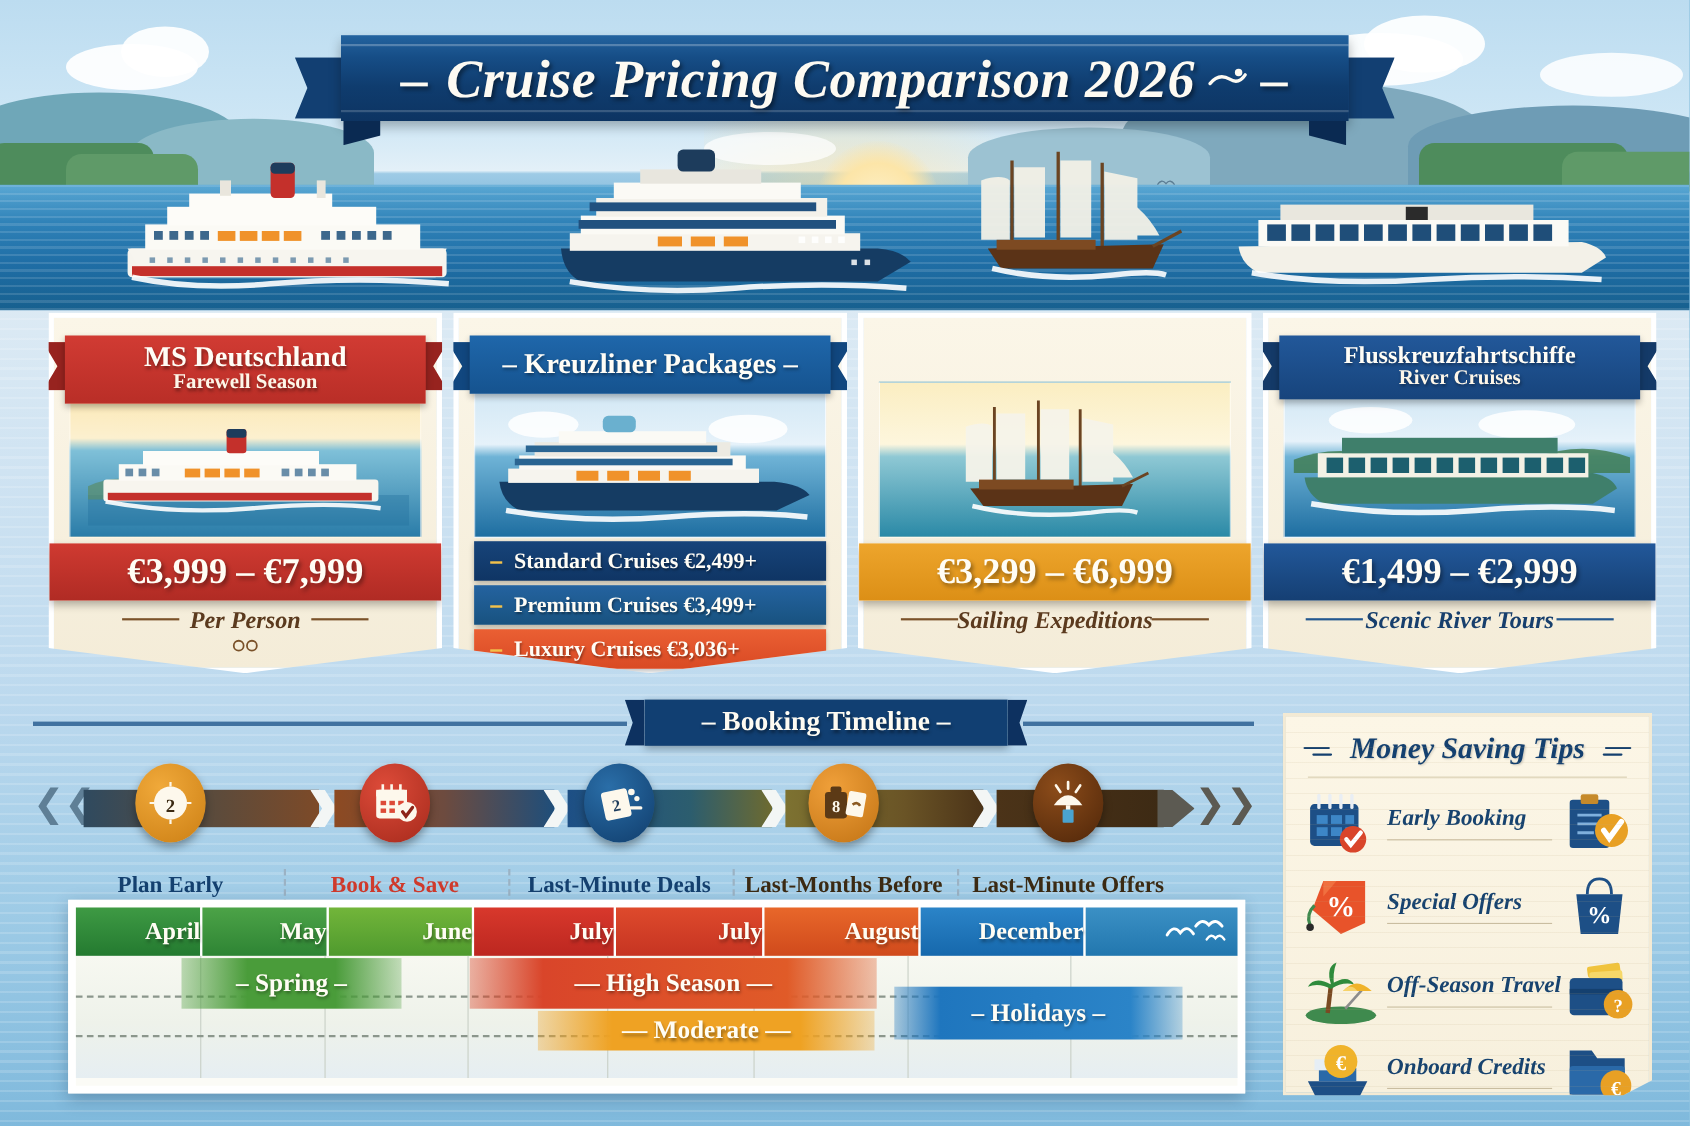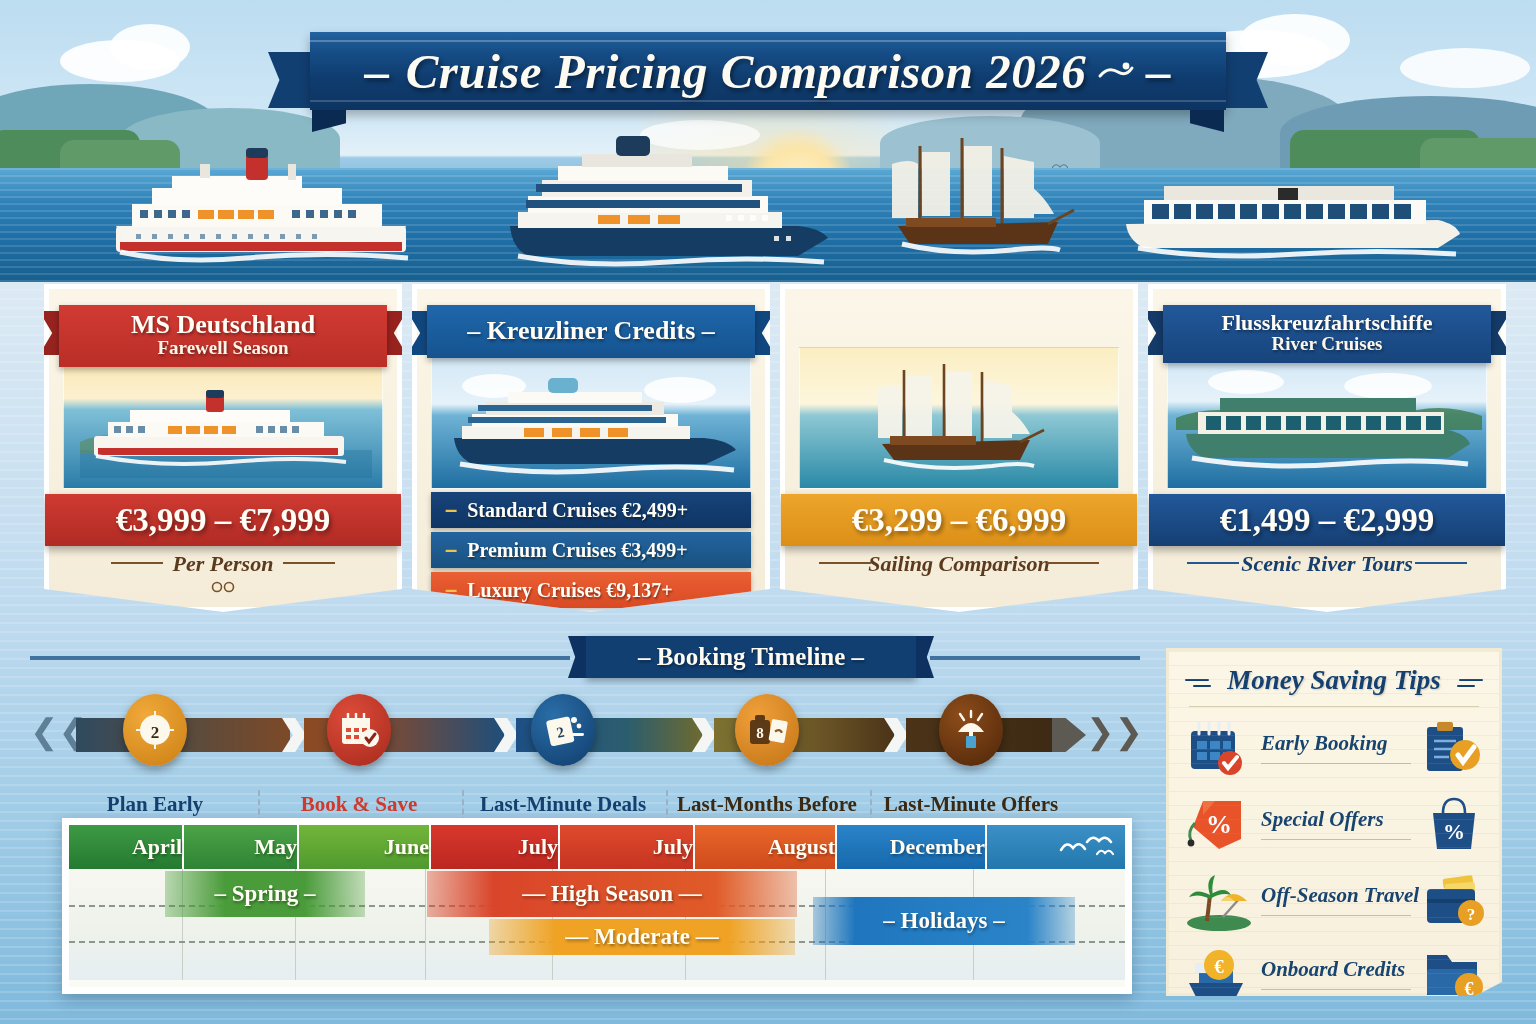--- a/index.html
+++ b/index.html
@@ -400,34 +400,34 @@
               <rect x="136" y="60" width="20" height="9"></rect>
               <rect x="164" y="60" width="20" height="9"></rect>
             </g>
           <path d="M16 96 Q86 108 164 102 Q238 96 290 102" stroke="#fff" stroke-width="5" fill="none" opacity=".9"></path>
         </svg>
       </div>
       <div class="card-ribbon">
         <div class="rb-end l" style="background:#11477f;clip-path:polygon(0 0,100% 0,100% 100%,0 100%,55% 50%);"></div>
         <div class="rb-end r" style="background:#11477f;clip-path:polygon(0 0,100% 0,45% 50%,100% 100%,0 100%);"></div>
         <div class="rb-body" style="background:linear-gradient(180deg,#1f67ab 0%,#15538f 100%);padding:12px 10px 14px;">
-          <div class="rb-t1">– Kreuzliner Credits –</div>
+          <div class="rb-t1">– Kreuzliner Packages –</div>
         </div>
       </div>
       <div class="pkg-row" style="top:203px;background:linear-gradient(180deg,#17447a 0%,#0f3564 100%);">
         <span class="dash">–</span>
         <span class="txt">Standard Cruises €2,499+</span>
       </div>
       <div class="pkg-row" style="top:243px;background:linear-gradient(180deg,#2463a0 0%,#18527f 100%);">
         <span class="dash">–</span>
         <span class="txt">Premium Cruises €3,499+</span>
       </div>
       <div class="pkg-row" style="top:283px;background:linear-gradient(180deg,#ea5f33 0%,#d94a24 100%);">
         <span class="dash">–</span>
-        <span class="txt">Luxury Cruises €9,137+</span>
+        <span class="txt">Luxury Cruises €3,036+</span>
       </div>
     </div>
 
     <div class="card" style="left:780px;">
       <div class="photo" style="background:linear-gradient(180deg,#fbeec2 0%,#fdf6dd 40%,#8ec8d4 48%,#2a89a6 100%);">
         <svg style="position:absolute;left:48px;top:10px;width:200px;height:124px;" viewBox="0 0 200 124">
           <g stroke="#6b4422" stroke-width="2.6">
               <line x1="56" y1="12" x2="56" y2="86"></line>
               <line x1="96" y1="6" x2="96" y2="86"></line>
               <line x1="134" y1="14" x2="134" y2="86"></line>
@@ -443,21 +443,21 @@
           <rect x="42" y="78" width="86" height="9" fill="#7d4a22"></rect>
           <line x1="172" y1="84" x2="196" y2="72" stroke="#6b4422" stroke-width="2.6"></line>
           <path d="M36 102 Q86 114 144 108 Q174 104 186 108" stroke="#fff" stroke-width="4" fill="none" opacity=".9"></path>
         </svg>
       </div>
       <div class="price-band" style="top:205px;background:linear-gradient(180deg,#eda52c 0%,#dc8f16 100%);">
         <span>€3,299 – €6,999</span>
       </div>
       <div class="sub-label" style="top:262px;color:#5b3a1e;">
         <span class="sub-rule" style="left:34px;background:#7a5129;"></span>
-        <span>Sailing Comparison</span>
+        <span>Sailing Expeditions</span>
         <span class="sub-rule" style="right:34px;background:#7a5129;"></span>
       </div>
     </div>
 
     <div class="card" style="left:1148px;">
       <div class="photo" style="background:linear-gradient(180deg,#cfe6f4 0%,#e6f2fa 38%,#6fb3d6 48%,#1e6ea1 100%);">
         <svg style="position:absolute;left:8px;top:18px;width:306px;height:112px;" viewBox="0 0 306 112">
           <ellipse cx="70" cy="16" rx="38" ry="12" fill="#fff" opacity=".85"></ellipse>
           <ellipse cx="212" cy="20" rx="44" ry="13" fill="#fff" opacity=".85"></ellipse>
           <path d="M0 52 Q40 36 90 52 L90 64 L0 64 Z" fill="#3f7a4c" opacity=".8"></path>

